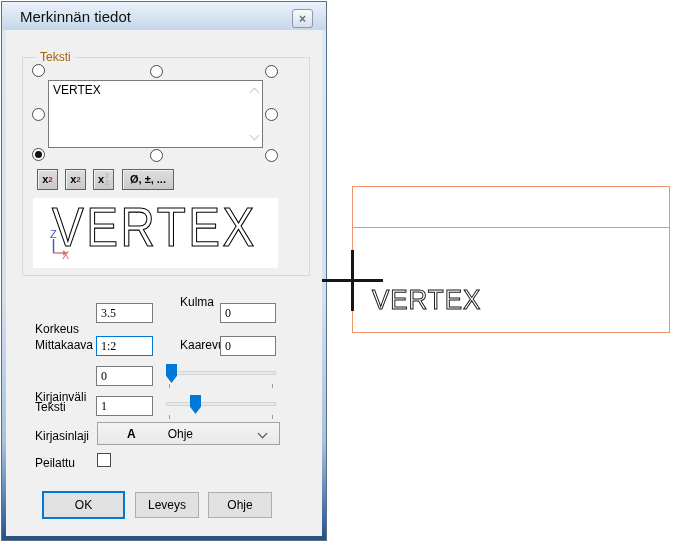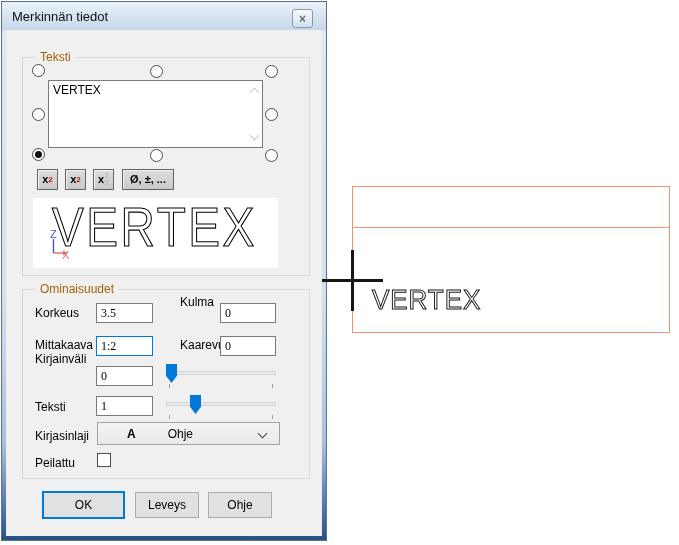--- a/index.html
+++ b/index.html
@@ -11,22 +11,22 @@
 
   
   .dialog {
     position:absolute; left:1px; top:1px; width:326px; height:540px;
     border:1px solid #5f7085;
     background:linear-gradient(to bottom,#dde9f6 0%, #d2e1f0 55%, #a7c0dc 82%, #38659e 97%, #27507f 100%);
   }
   .titlebar {
     position:absolute; left:0; top:0; right:0; height:28px;
     background:linear-gradient(to bottom,#eaf2fb 0%, #d8e5f2 50%, #c6d7ea 100%);
-    display:flex; align-items:center; padding-left:10px;
-    font-size:13px; color:#101010;
+    display:flex; align-items:center; padding-left:18px;
+    font-size:15px; color:#101010;
   }
   .close-btn {
     position:absolute; right:13px; top:7px; width:21px; height:19px;
     background:linear-gradient(to bottom,#f7fafc,#d5e0ec);
     border:1px solid #8a99ab; border-radius:3px;
     color:#5c6e80; font-size:12px; font-weight:bold; line-height:1;
     display:flex; align-items:center; justify-content:center; cursor:default;
   }
   .content {
     position:absolute; left:4px; top:28px; width:316px; height:506px;
@@ -207,35 +207,32 @@
       <span class="preview-text">VERTEX</span>
       <svg class="axis" width="26" height="32">
         <text x="1" y="10" font-size="11" fill="#4553c4" font-family="Liberation Sans, sans-serif">Z</text>
         <line x1="4.5" y1="11" x2="4.5" y2="25" stroke="#4553c4" stroke-width="1.4"></line>
         <line x1="4.5" y1="25" x2="14" y2="25" stroke="#e07070" stroke-width="1.4"></line>
         <polygon points="14,22.5 19,25 14,27.5" fill="#e07070"></polygon>
         <text x="13" y="31" font-size="11" fill="#e07070" font-family="Liberation Sans, sans-serif">X</text>
       </svg>
     </div>
 
-    <div class="group" style="left:16px; top:259px; width:288px; height:190px;">
-      <span class="group-label">Ominaisuudet</span>
-    </div>
-
-    <span class="lbl" style="left:29px; top:276px;">Korkeus</span>
+
+    <span class="lbl" style="left:29px; top:292px;">Korkeus</span>
     <input class="field" style="left: 90px; top: 273px; width: 57px;" value="3.5">
     <span class="lbl" style="left:174px; top:265px;text-align:right;">Kulma</span>
     <input class="field" style="left: 214px; top: 273px; width: 56px;" value="0">
 
     <span class="lbl" style="left:29px; top:308px;">Mittakaava</span>
     <input class="field focused" style="left: 90px; top: 306px; width: 57px;" value="1:2">
     <span class="lbl" style="left:174px; top:308px;">Kaarevuus</span>
     <input class="field" style="left: 214px; top: 306px; width: 56px;" value="0">
 
-    <span class="lbl" style="left:29px; top:322px;">Kirjainväli</span>
+    <span class="lbl" style="left:29px; top:360px;">Kirjainväli</span>
     <input class="field" style="left: 90px; top: 336px; width: 57px;" value="0">
     <div class="slider" style="left:158px; top:333px;">
       <div class="track"></div>
       <div class="thumb" style="left:2px;"></div>
       <div class="tick left"></div>
       <div class="tick right"></div>
     </div>
 
     <span class="lbl" style="left:29px; top:370px;">Teksti</span>
     <input class="field" style="left: 90px; top: 366px; width: 57px;" value="1">

